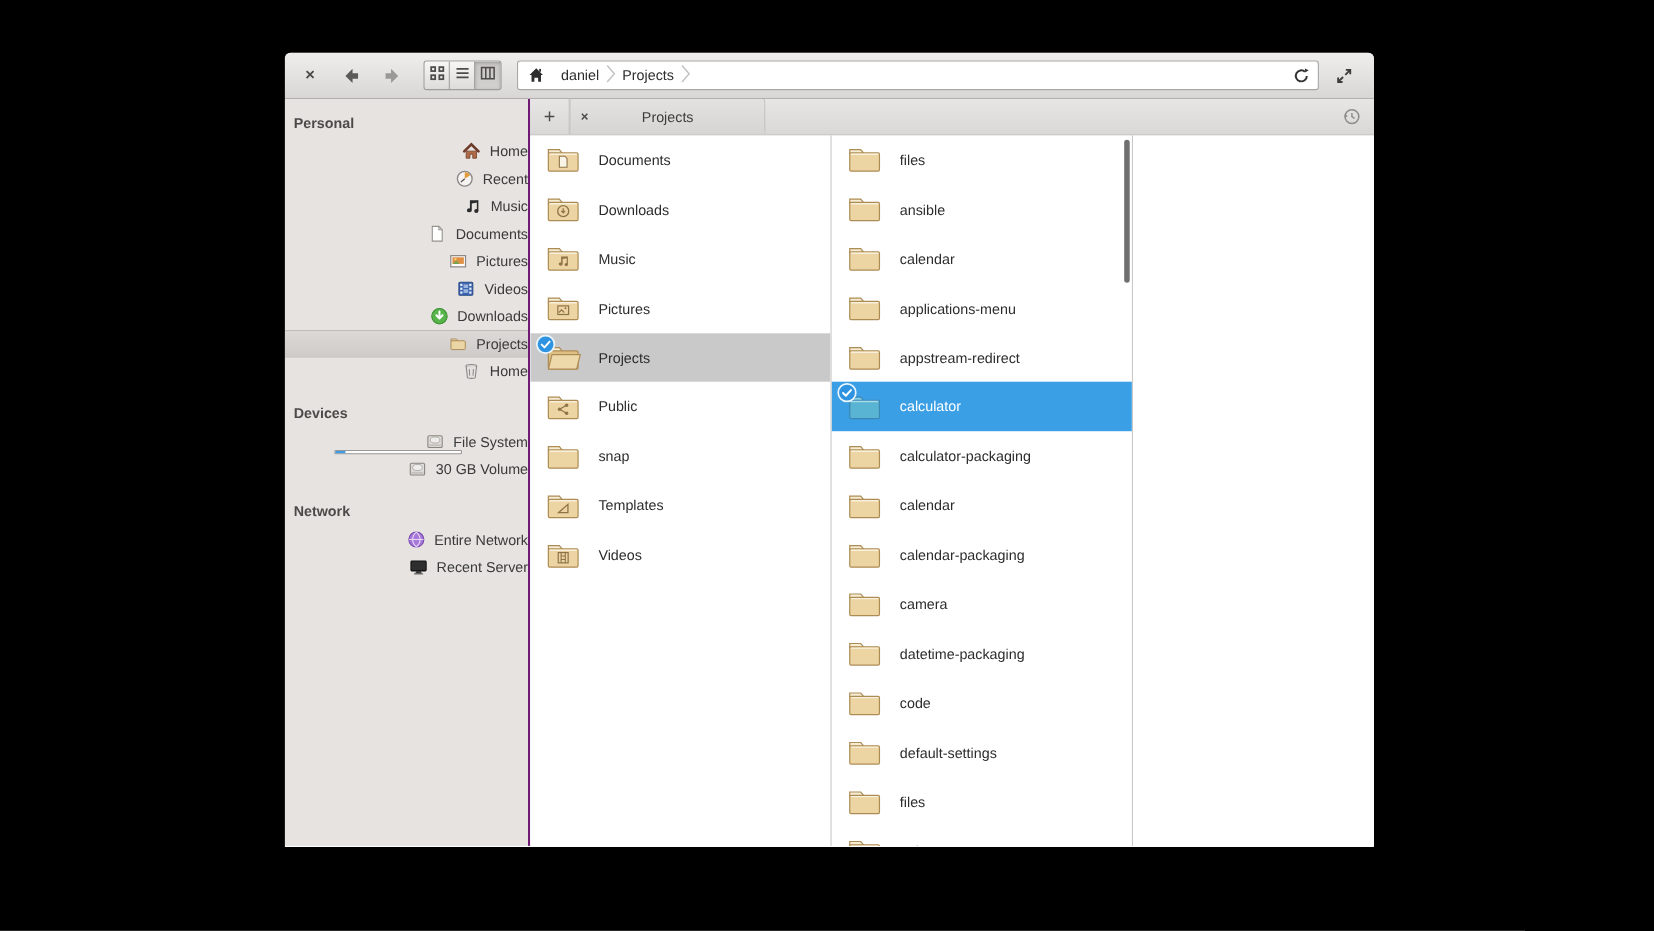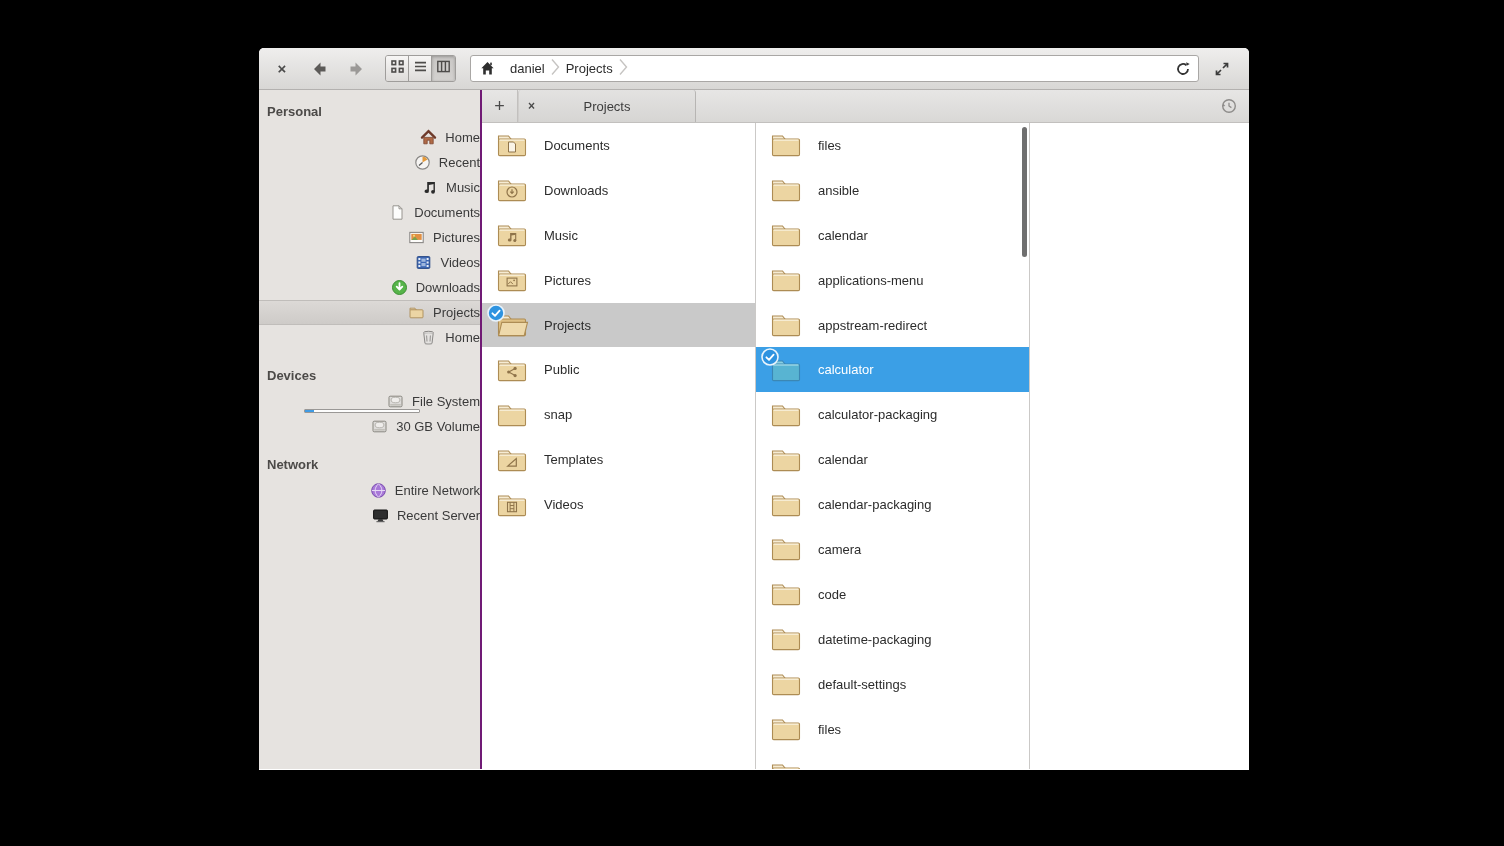--- a/index.html
+++ b/index.html
@@ -479,29 +479,29 @@
                   <path d="M4.6 9.2h24.8" stroke="#f8f0dc" stroke-width="1.3"></path>
                 </svg></span>
               <span>camera</span>
             </div>
             <div class="file-row">
               <span class="folder-wrap"><svg width="34" height="28" viewBox="0 0 34 28">
                   <path d="M3.5 5h10l3 3.6h-13z" fill="#f6ecd4" stroke="#ad8c54" stroke-width="1.1"></path>
                   <rect x="3.5" y="8" width="27" height="16.6" rx="1.2" fill="#ecd5a2" stroke="#ad8c54" stroke-width="1.1"></rect>
                   <path d="M4.6 9.2h24.8" stroke="#f8f0dc" stroke-width="1.3"></path>
                 </svg></span>
+              <span>datetime-packaging</span>
+            </div>
+            <div class="file-row">
+              <span class="folder-wrap"><svg width="34" height="28" viewBox="0 0 34 28">
+                  <path d="M3.5 5h10l3 3.6h-13z" fill="#f6ecd4" stroke="#ad8c54" stroke-width="1.1"></path>
+                  <rect x="3.5" y="8" width="27" height="16.6" rx="1.2" fill="#ecd5a2" stroke="#ad8c54" stroke-width="1.1"></rect>
+                  <path d="M4.6 9.2h24.8" stroke="#f8f0dc" stroke-width="1.3"></path>
+                </svg></span>
               <span>code</span>
-            </div>
-            <div class="file-row">
-              <span class="folder-wrap"><svg width="34" height="28" viewBox="0 0 34 28">
-                  <path d="M3.5 5h10l3 3.6h-13z" fill="#f6ecd4" stroke="#ad8c54" stroke-width="1.1"></path>
-                  <rect x="3.5" y="8" width="27" height="16.6" rx="1.2" fill="#ecd5a2" stroke="#ad8c54" stroke-width="1.1"></rect>
-                  <path d="M4.6 9.2h24.8" stroke="#f8f0dc" stroke-width="1.3"></path>
-                </svg></span>
-              <span>datetime-packaging</span>
             </div>
             <div class="file-row">
               <span class="folder-wrap"><svg width="34" height="28" viewBox="0 0 34 28">
                   <path d="M3.5 5h10l3 3.6h-13z" fill="#f6ecd4" stroke="#ad8c54" stroke-width="1.1"></path>
                   <rect x="3.5" y="8" width="27" height="16.6" rx="1.2" fill="#ecd5a2" stroke="#ad8c54" stroke-width="1.1"></rect>
                   <path d="M4.6 9.2h24.8" stroke="#f8f0dc" stroke-width="1.3"></path>
                 </svg></span>
               <span>default-settings</span>
             </div>
             <div class="file-row">

